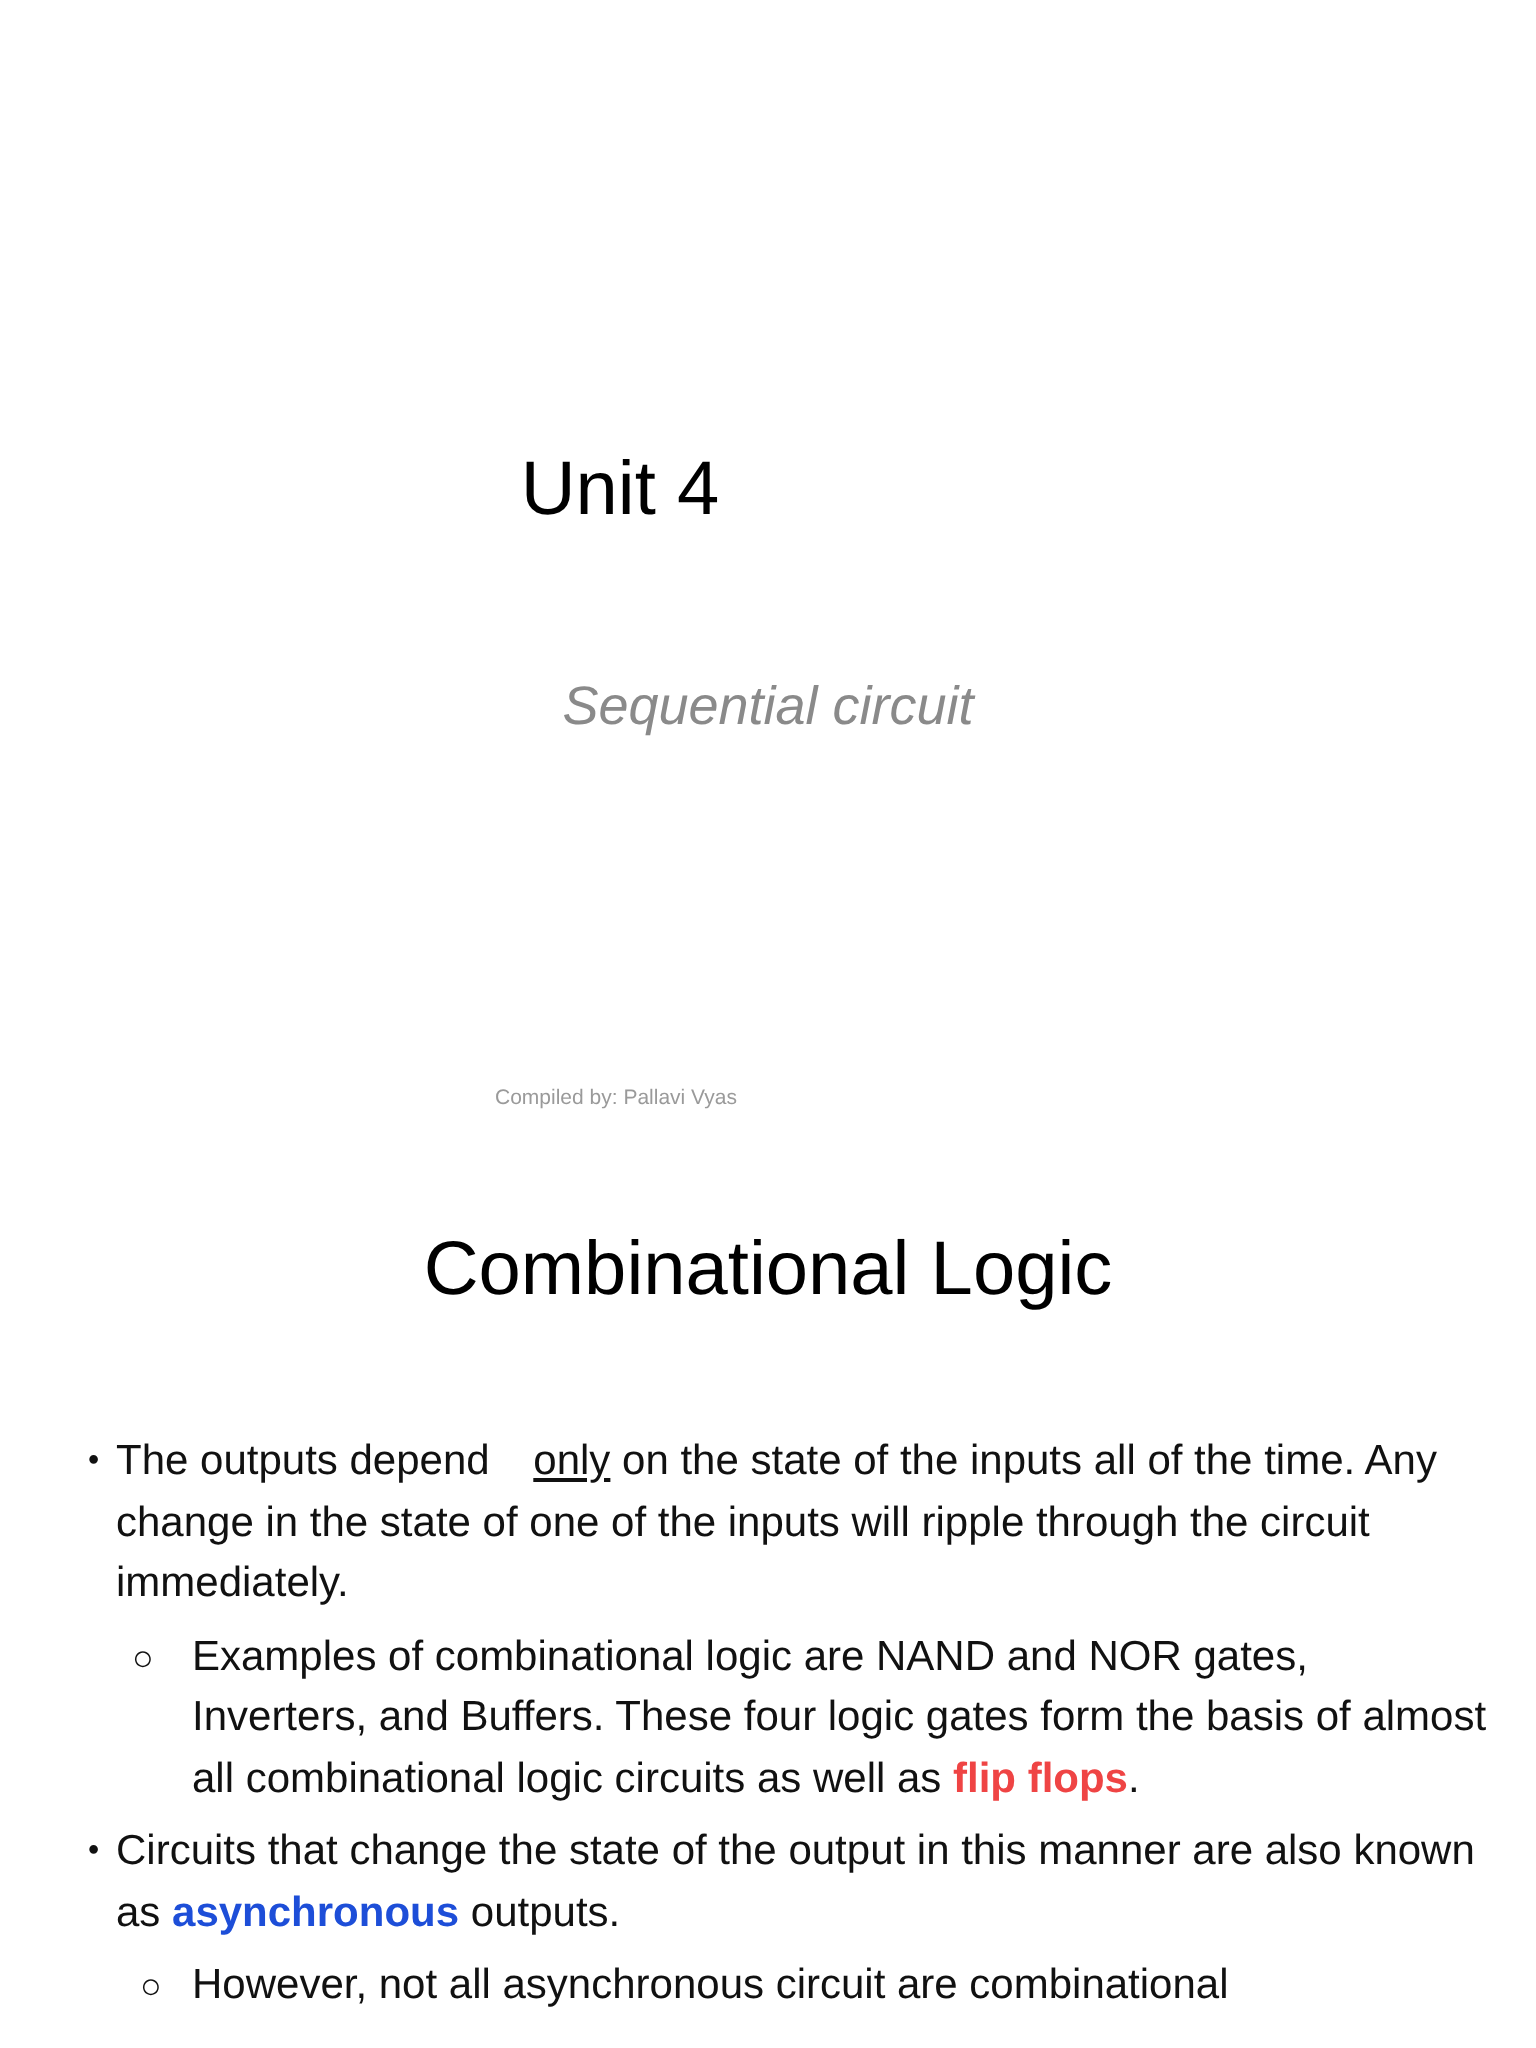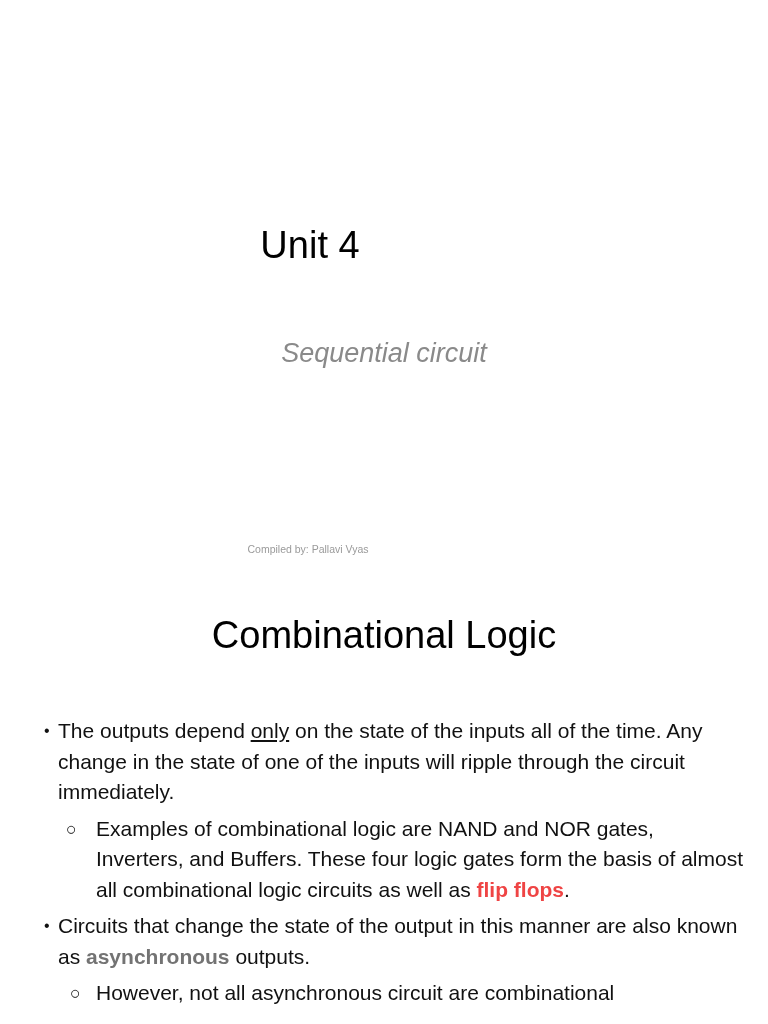--- a/index.html
+++ b/index.html
@@ -91,23 +91,23 @@
       padding-left: 52px;
       margin: 0 0 6px 0;
     }
     .sub-bullet .marker {
       position: absolute;
       left: 22px;
       top: 0;
       font-size: 18px;
     }
     .sub-bullet.b2 .marker { left: 26px; }
-    .u { text-decoration: underline; }
+    .u { text-decoration: underline; margin-left: 16px; }
     .blue { color: #ef4444; font-weight: bold; }
-    .red { color: #737373; font-weight: bold; }
+    .red { color: #1d4ed8; font-weight: bold; }
   </style>
 </head>
 <body>
 
 <div class="slide slide-1">
   <div class="title-1">Unit 4</div>
   <div class="subtitle-1">Sequential circuit</div>
   <div class="credit-1">Compiled by: Pallavi Vyas</div>
 </div>
 

